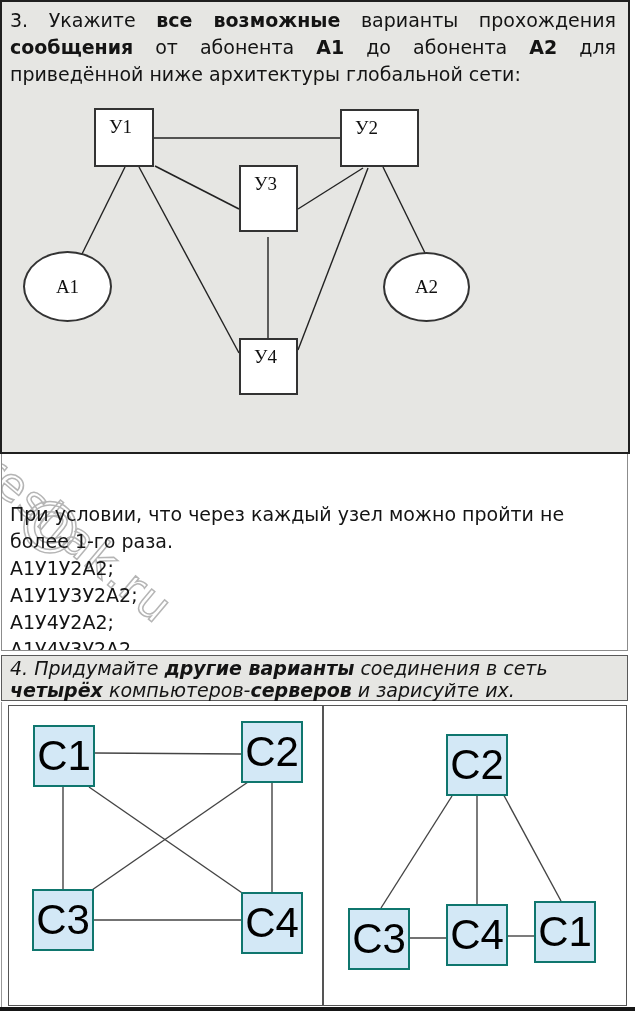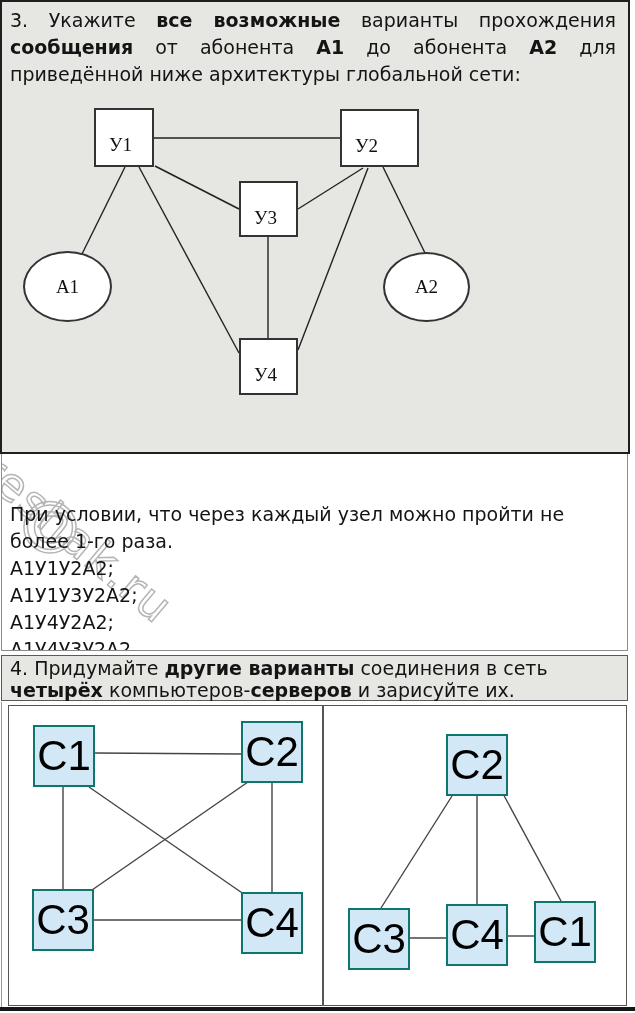--- a/index.html
+++ b/index.html
@@ -17,21 +17,21 @@
   .sec1-header{
     padding:5px 12px 0 8px;font-size:19px;line-height:27px;text-align:justify;
   }
   .netwrap{position:absolute;left:0;top:0;width:626px;height:450px;}
   .netwrap svg{position:absolute;left:0;top:0;}
   .unode{
     position:absolute;background:#fff;border:2px solid #333;
     font-family:"Liberation Serif","DejaVu Serif",serif;font-size:19px;color:#111;
     box-sizing:border-box;
   }
-  .unode .lbl{display:block;padding:24px 0 0 13px;}
+  .unode .lbl{display:block;padding:6px 0 0 13px;}
   .anode{
     position:absolute;background:#fff;border:2px solid #333;border-radius:50%;
     font-family:"Liberation Serif","DejaVu Serif",serif;font-size:19px;color:#111;
     display:flex;align-items:center;justify-content:center;box-sizing:border-box;
   }
   
   .sec2{
     position:absolute;left:1px;top:454px;width:627px;height:197px;
     border-left:1px solid #8c8c8c;border-right:1px solid #8c8c8c;border-bottom:1px solid #8c8c8c;
     background:#fff;box-sizing:border-box;overflow:hidden;
@@ -47,21 +47,21 @@
   .wm-c{
     position:absolute;left:12px;top:32px;z-index:1;font-size:72px;color:transparent;
     -webkit-text-stroke:1.5px #b5b5b5;
   }
   
   .sec3{
     position:absolute;left:1px;top:655px;width:625px;height:44px;
     border:1px solid #5a5a5a;background:#e6e6e3;box-sizing:content-box;
     font-size:19px;line-height:22px;padding:0;
   }
-  .sec3 .inner{padding:1px 8px 0 8px;}
+  .sec3 .inner{padding:1px 8px 0 8px;font-style:italic;}
   
   .sec4{position:absolute;left:0;top:702px;width:635px;height:311px;}
   .sec4-leftline{position:absolute;left:1px;top:0;width:1px;height:306px;background:#999;}
   .panel{
     position:absolute;top:3px;height:301px;border:1px solid #555;background:#fff;
     box-sizing:border-box;
   }
   .panelL{left:8px;width:315px;}
   .panelR{left:323px;width:304px;}
   .panel svg{position:absolute;left:0;top:0;}
@@ -90,21 +90,21 @@
       <line x1="266" y1="235" x2="266" y2="336" stroke="#222" stroke-width="1.4"></line>
       <line x1="366" y1="166" x2="296" y2="348" stroke="#222" stroke-width="1.4"></line>
       <line x1="381" y1="165" x2="423" y2="251" stroke="#222" stroke-width="1.4"></line>
     </svg>
     <div class="unode" style="left:92px;top:106px;width:60px;height:59px;">
         <span class="lbl">У1</span>
       </div>
     <div class="unode" style="left:338px;top:107px;width:79px;height:58px;">
         <span class="lbl">У2</span>
       </div>
-    <div class="unode" style="left:237px;top:179px;width:59px;height:56px;">
+    <div class="unode" style="left:237px;top:163px;width:59px;height:67px;">
         <span class="lbl">У3</span>
       </div>
     <div class="unode" style="left:237px;top:336px;width:59px;height:57px;">
         <span class="lbl">У4</span>
       </div>
     <div class="anode" style="left:21px;top:249px;width:89px;height:71px;">
         <span>А1</span>
       </div>
     <div class="anode" style="left:381px;top:250px;width:87px;height:70px;">
         <span>А2</span>

